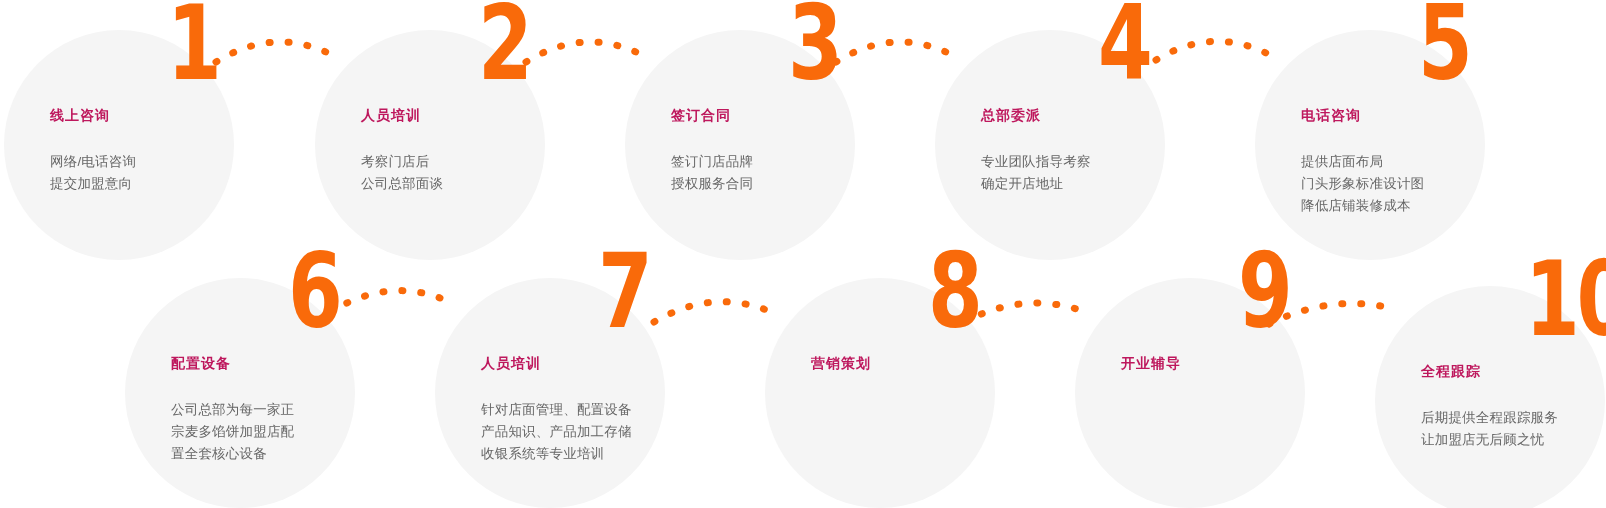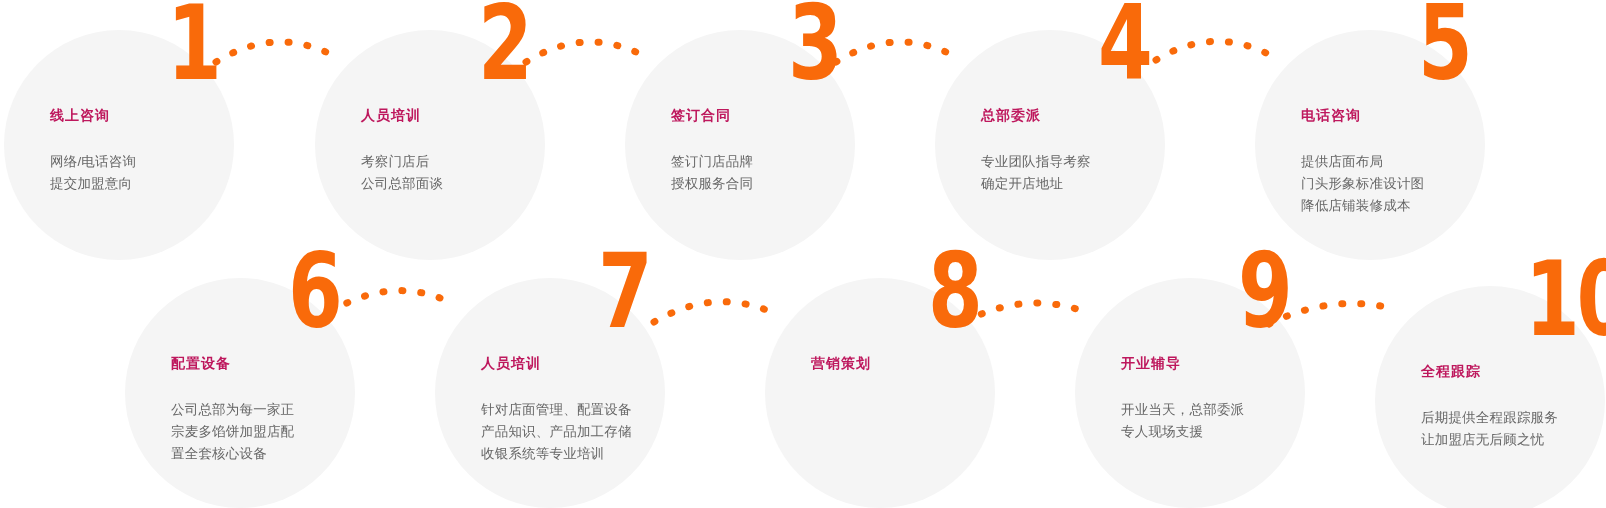--- a/index.html
+++ b/index.html
@@ -198,22 +198,20 @@
     <div class="body">
       <div class="title">营销策划</div>
     </div>
   </div>
 
   <div class="step s9">
     <div class="bubble"></div>
     <div class="numeral" style="left:163px;top:-32px;">9</div>
     <div class="body">
       <div class="title">开业辅导</div>
-      <div class="desc">开业当天，总部委派
-专人现场支援</div>
     </div>
   </div>
 
   <div class="step s10">
     <div class="bubble"></div>
     <div class="numeral" style="left:150px;top:-32px;">10</div>
     <div class="body">
       <div class="title">全程跟踪</div>
       <div class="desc">后期提供全程跟踪服务
 让加盟店无后顾之忧</div>

